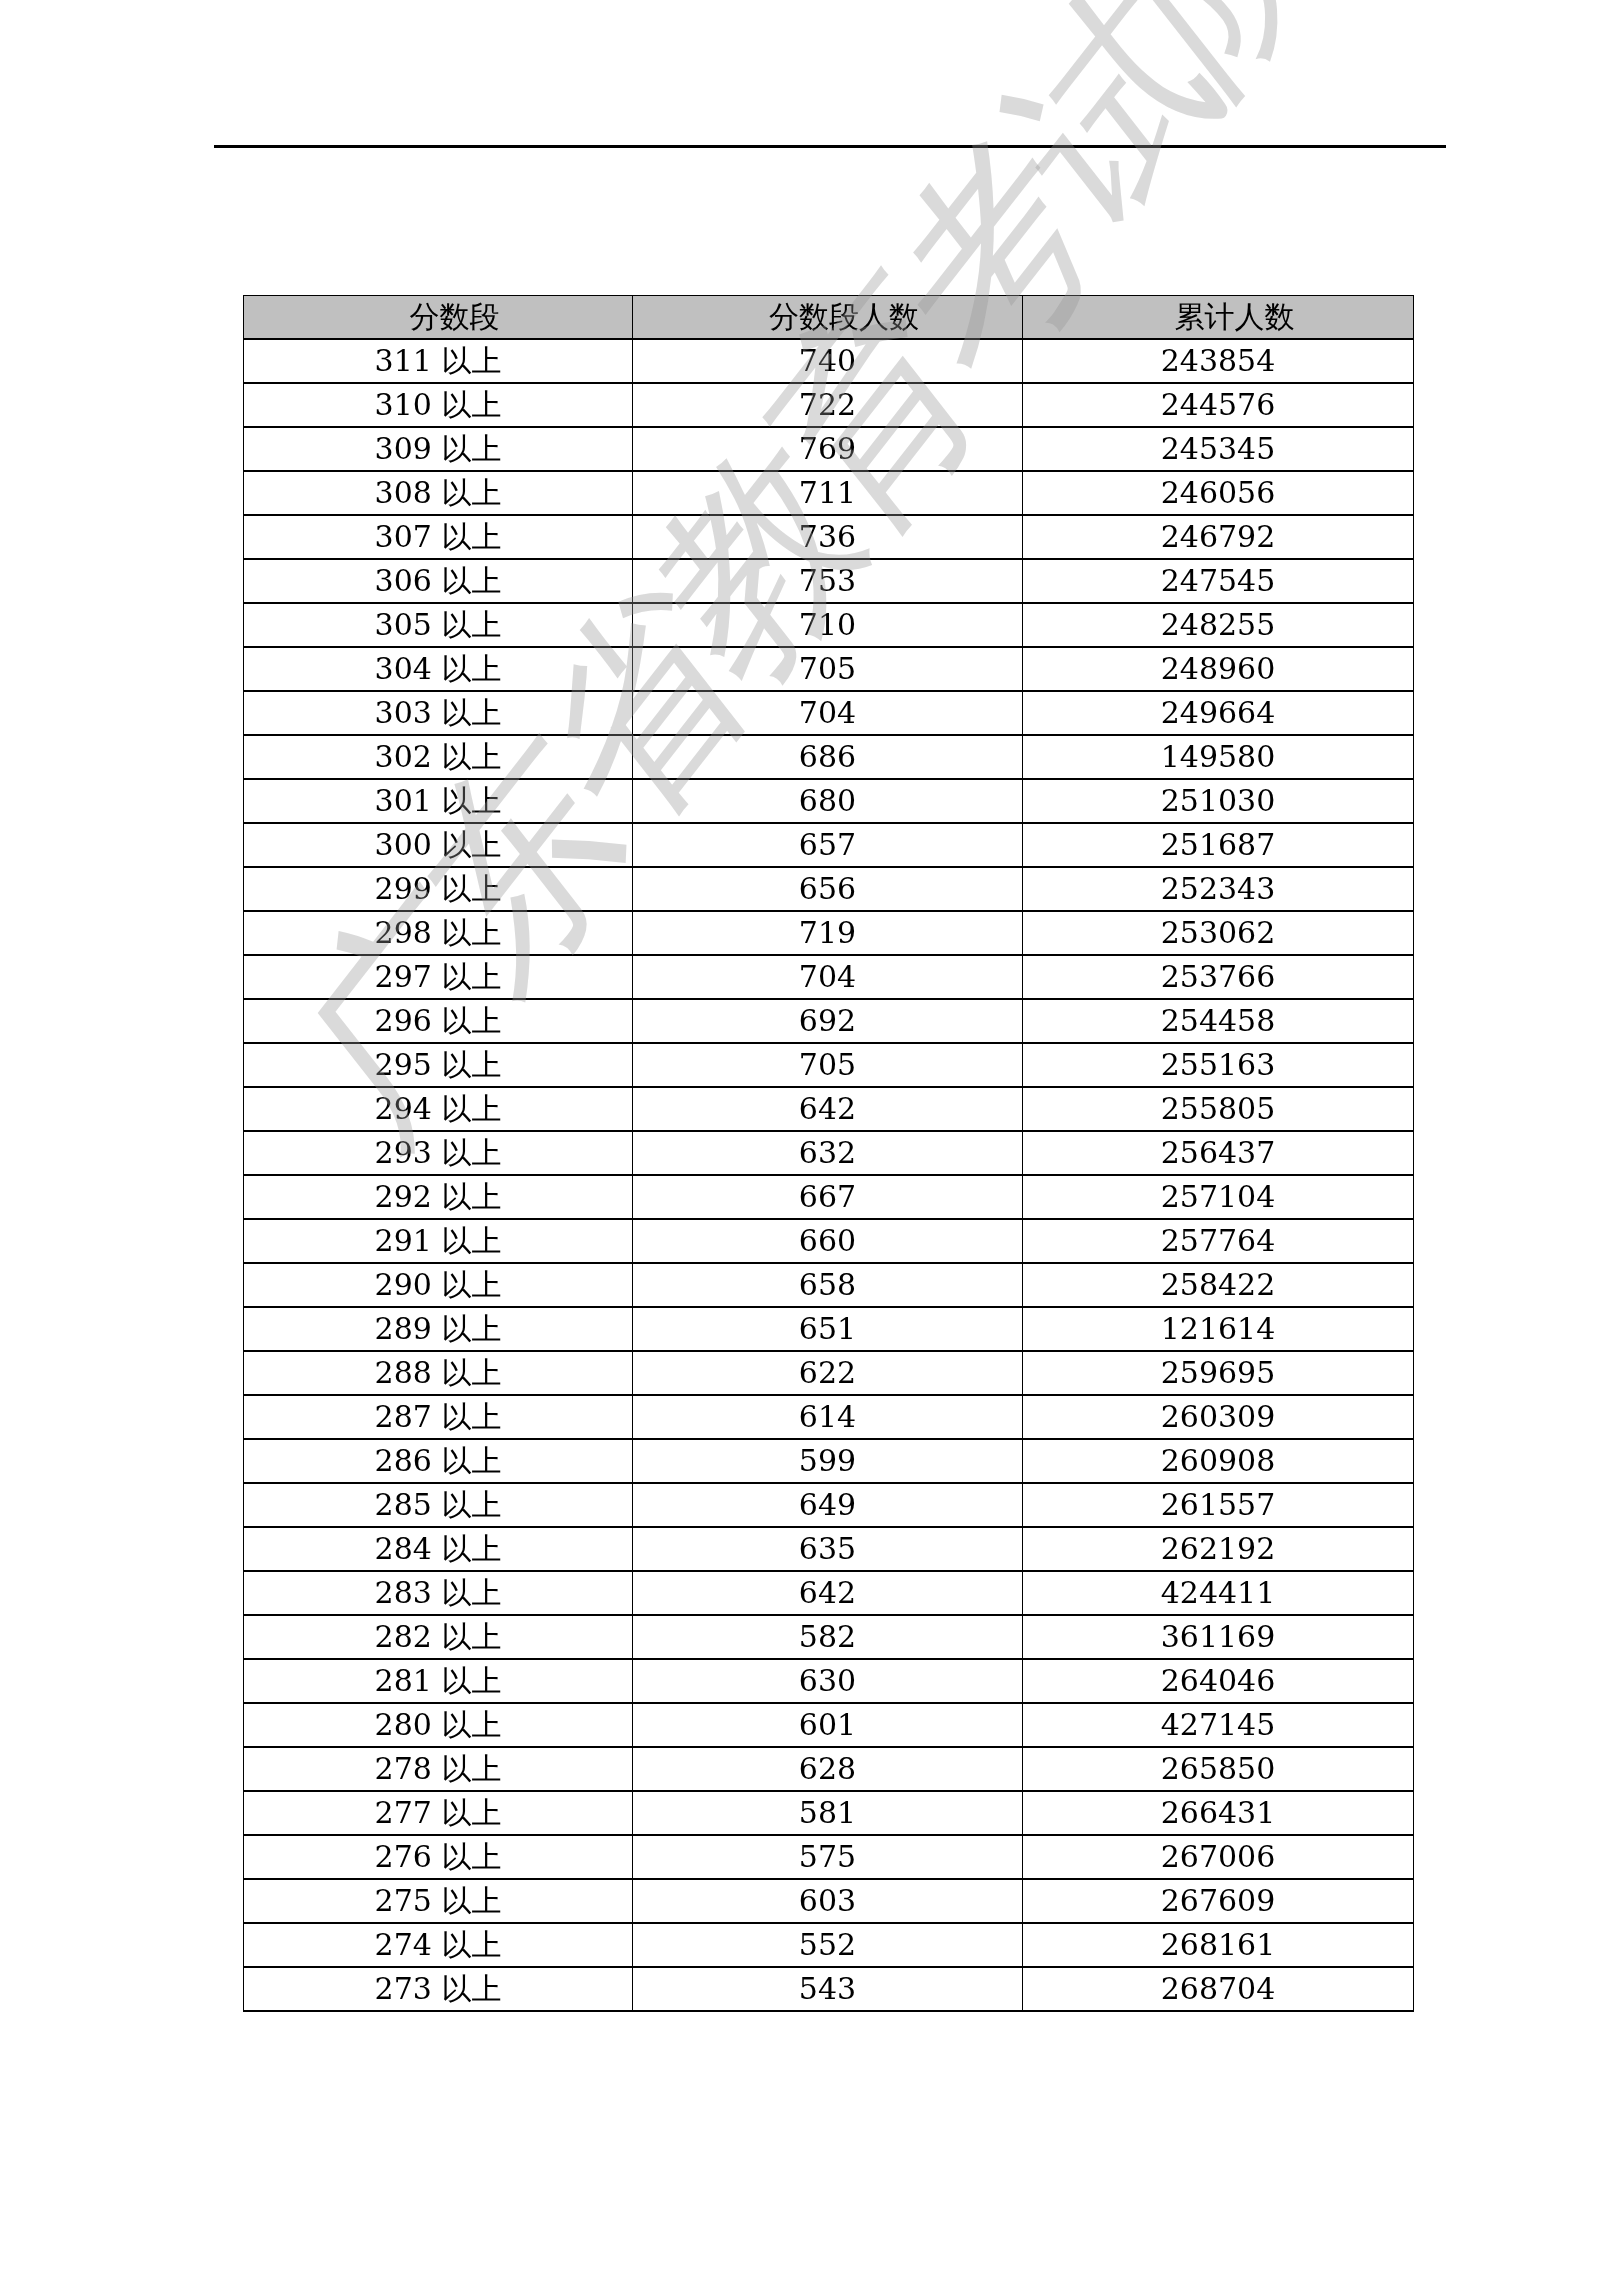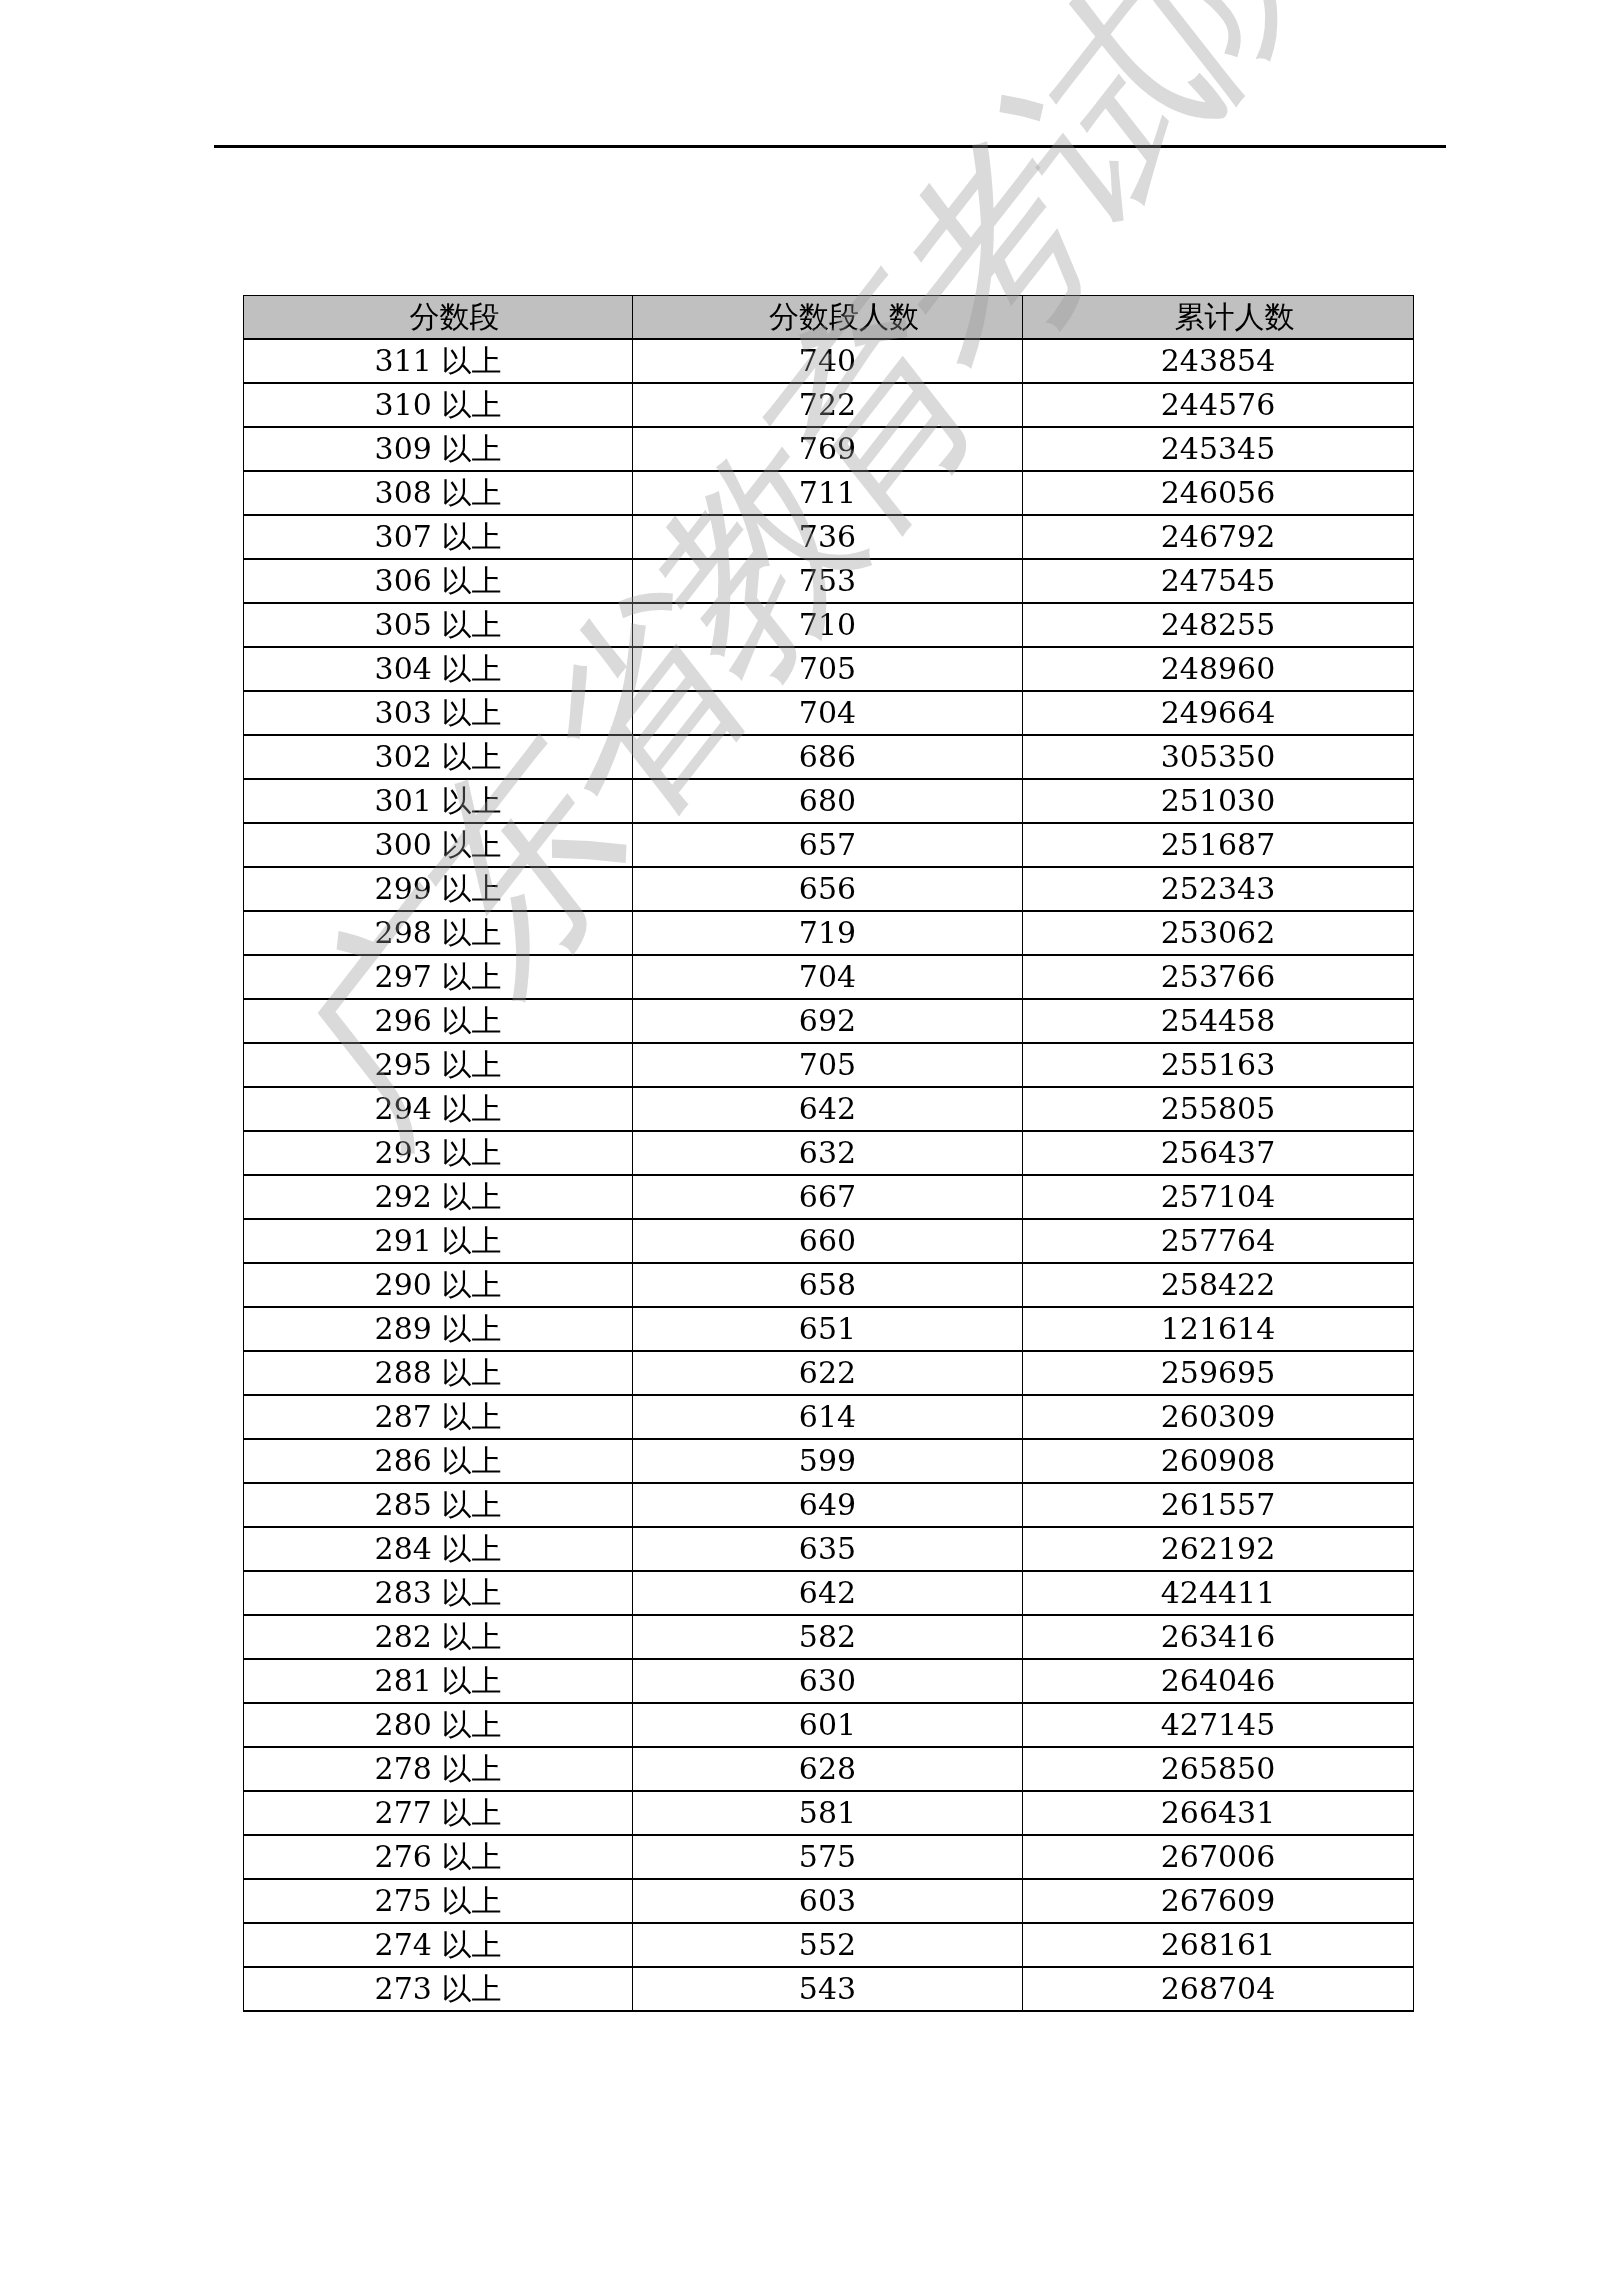--- a/index.html
+++ b/index.html
@@ -80,21 +80,21 @@
         <td>248960</td>
       </tr>
       <tr>
         <td>303 以上</td>
         <td>704</td>
         <td>249664</td>
       </tr>
       <tr>
         <td>302 以上</td>
         <td>686</td>
-        <td>305350</td>
+        <td>149580</td>
       </tr>
       <tr>
         <td>301 以上</td>
         <td>680</td>
         <td>251030</td>
       </tr>
       <tr>
         <td>300 以上</td>
         <td>657</td>
         <td>251687</td>
@@ -180,21 +180,21 @@
         <td>262192</td>
       </tr>
       <tr>
         <td>283 以上</td>
         <td>642</td>
         <td>424411</td>
       </tr>
       <tr>
         <td>282 以上</td>
         <td>582</td>
-        <td>263416</td>
+        <td>361169</td>
       </tr>
       <tr>
         <td>281 以上</td>
         <td>630</td>
         <td>264046</td>
       </tr>
       <tr>
         <td>280 以上</td>
         <td>601</td>
         <td>427145</td>

